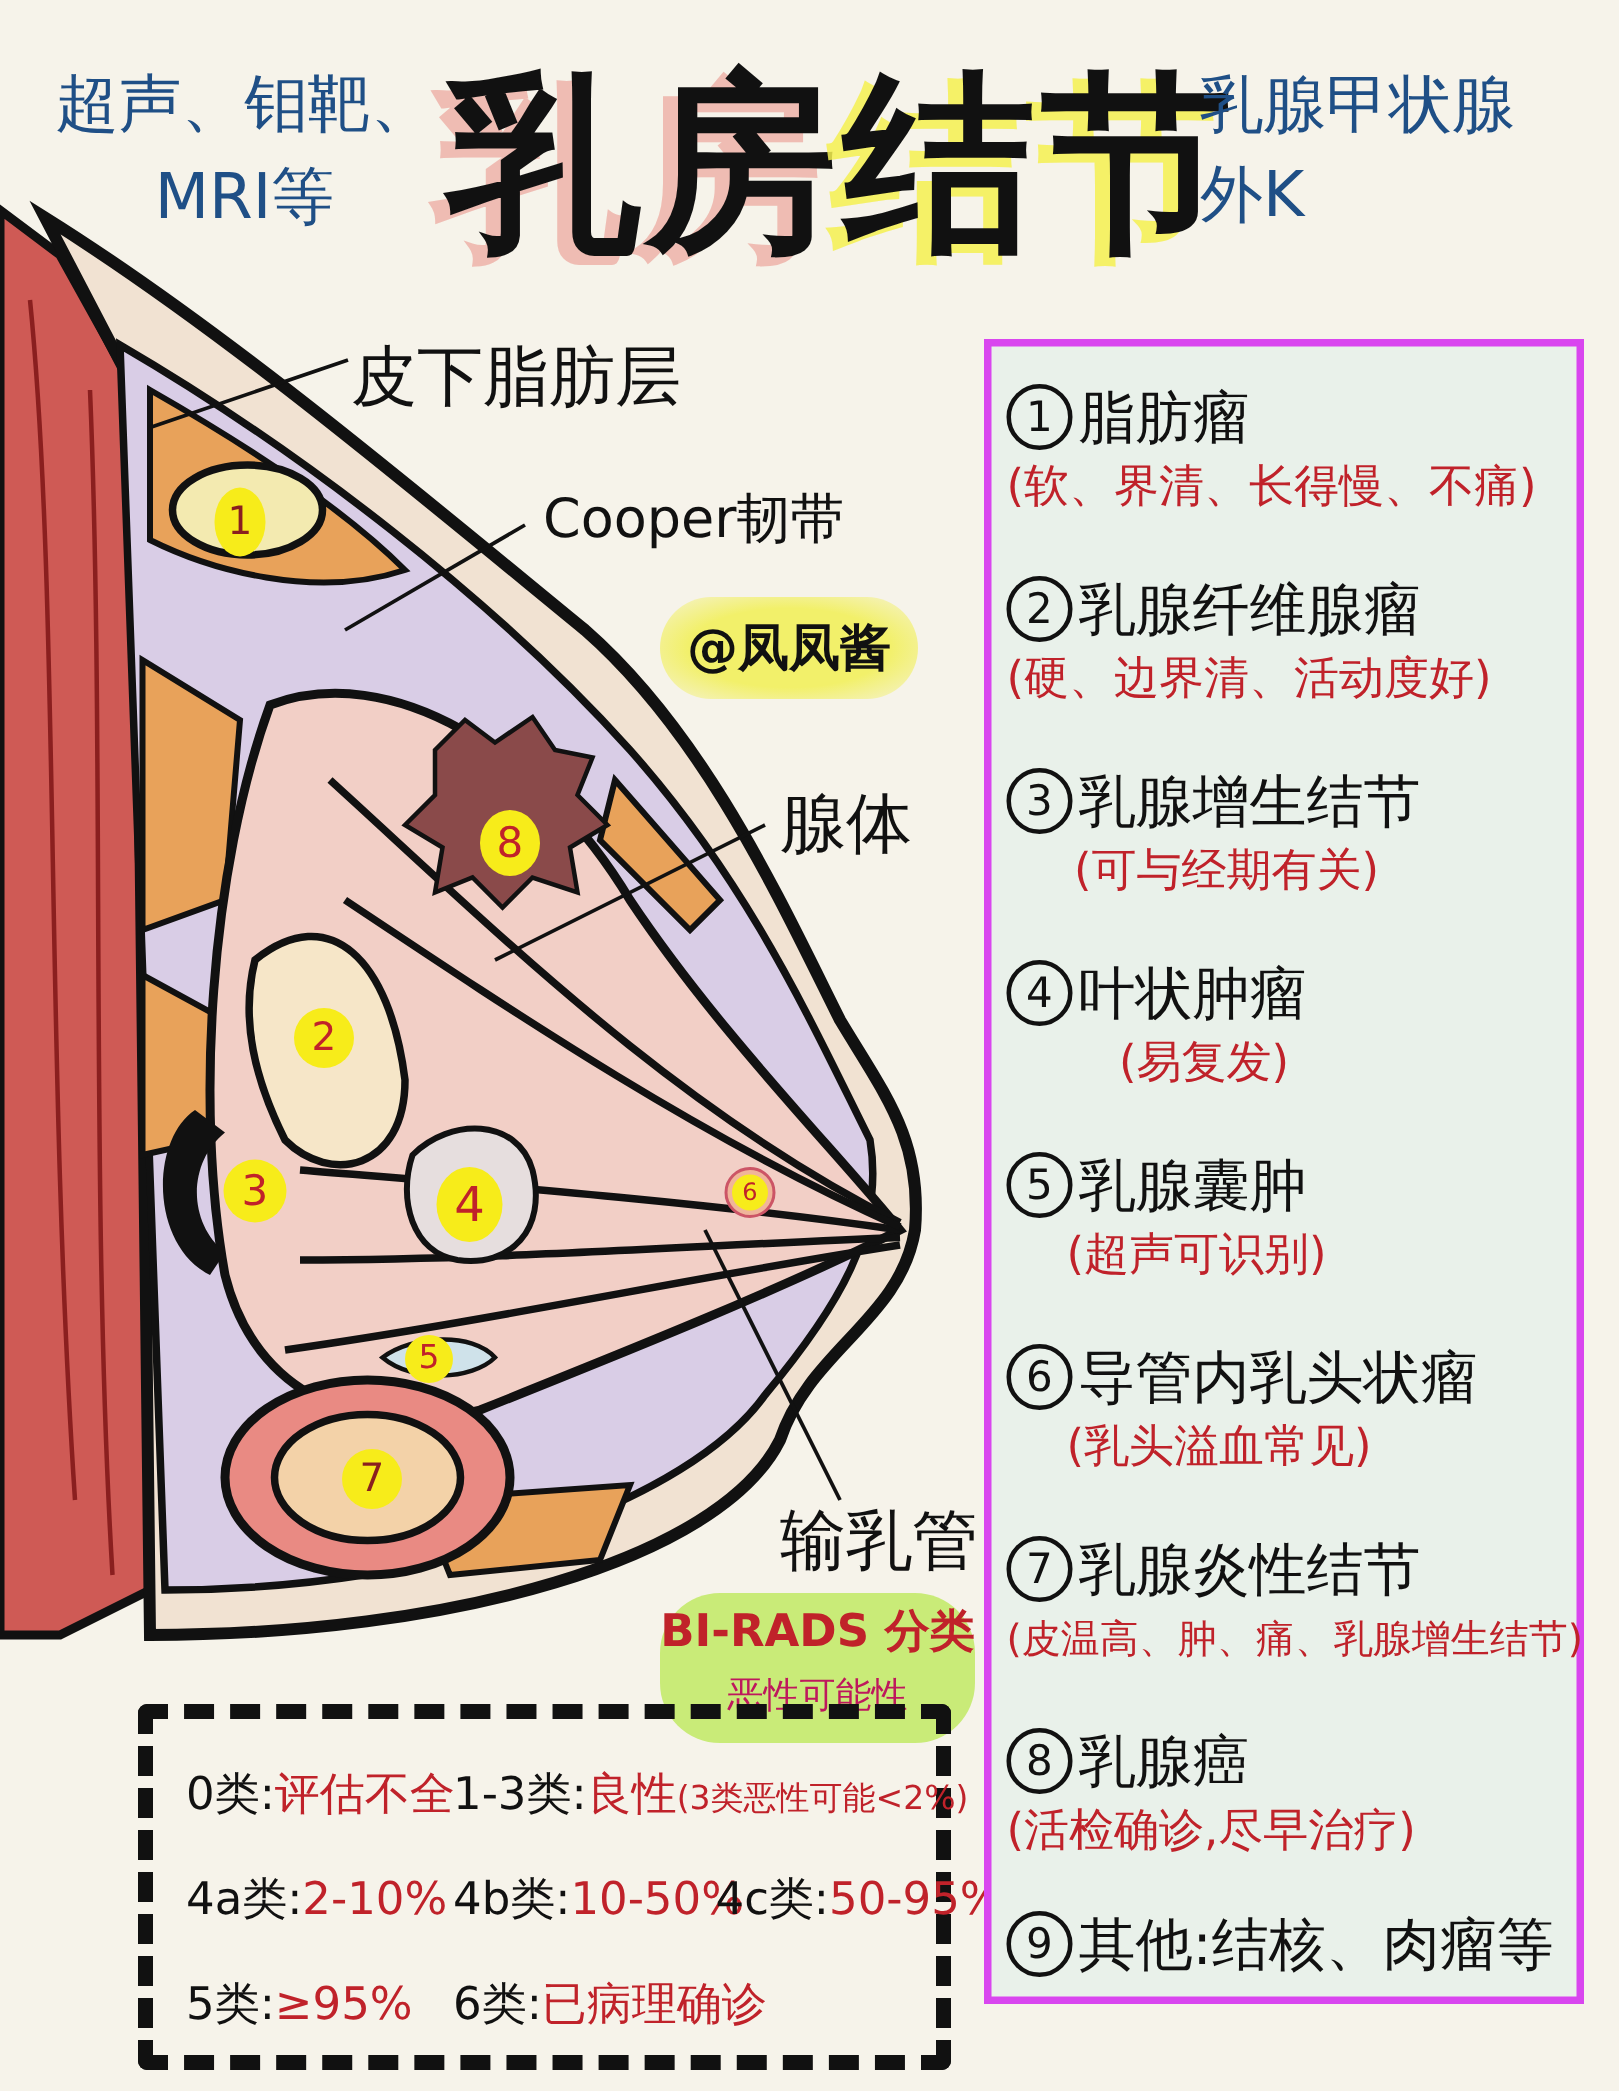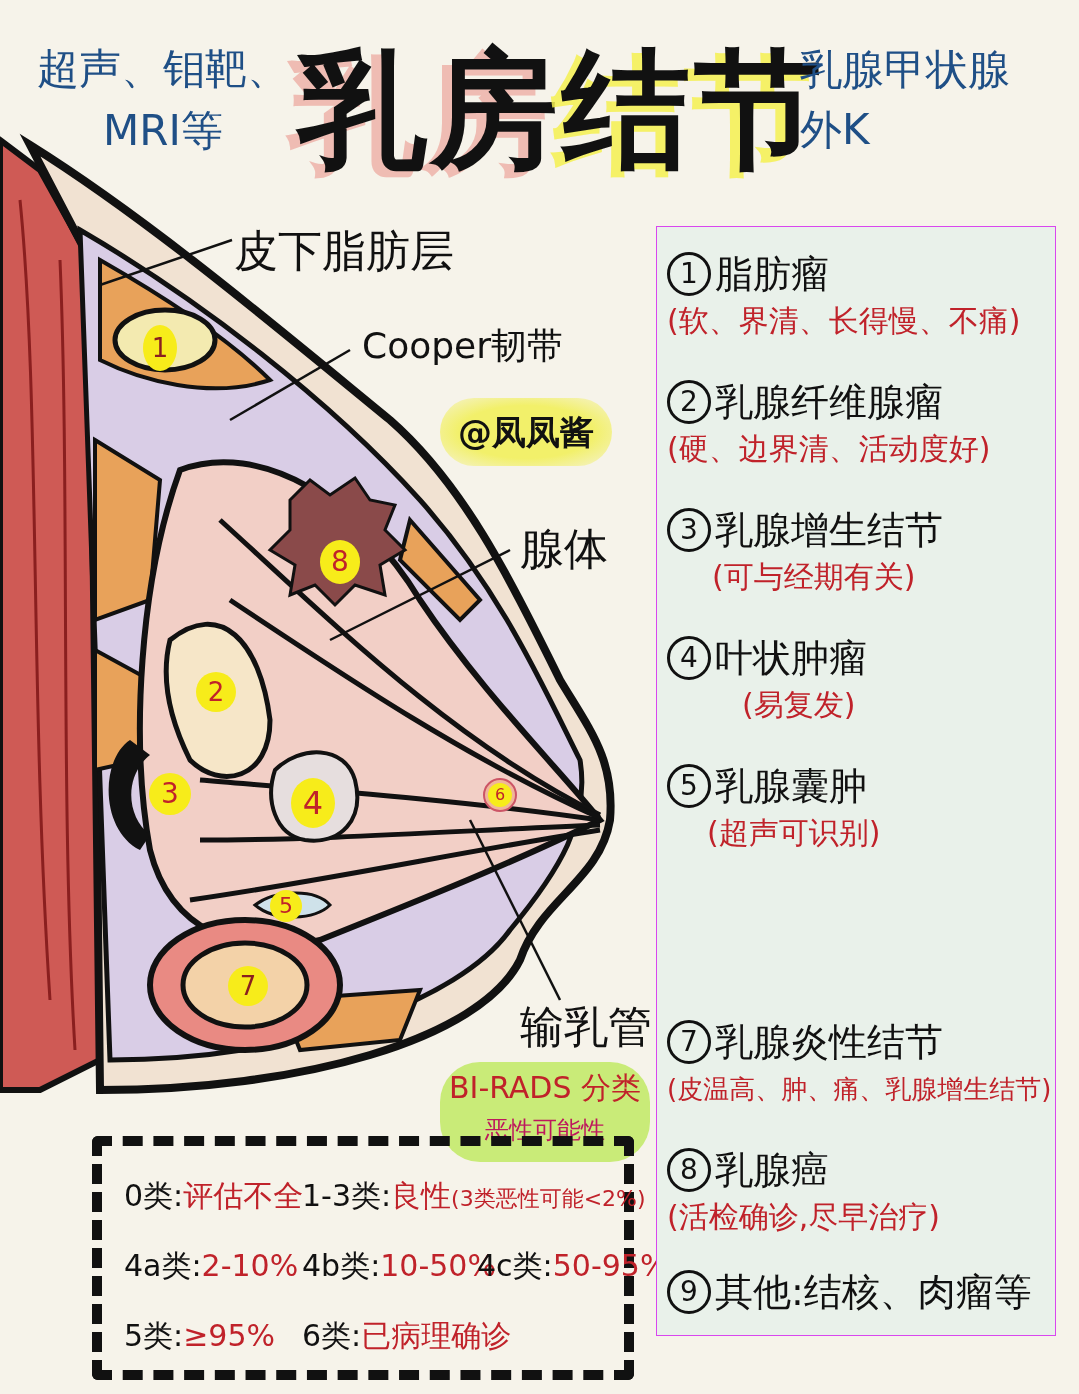--- a/index.html
+++ b/index.html
@@ -29,36 +29,36 @@
 
   .watermark {
     left: 440px; top: 398px; width: 172px; height: 68px; border-radius: 34px;
     background: radial-gradient(ellipse at center, #f2f06a 55%, rgba(242,240,106,0.2) 100%);
     font-size: 34px; line-height: 68px; text-align: center; font-weight: bold;
   }
   .birads-badge {
     left: 440px; top: 1062px; width: 210px; height: 100px; border-radius: 40px;
     background: #c9eb78; text-align: center;
   }
-  .birads-badge .t1 { color: #c0222a; font-size: 30px; font-weight: normal; line-height: 44px; padding-top: 4px; }
+  .birads-badge .t1 { color: #c0222a; font-size: 30px; font-weight: bold; line-height: 44px; padding-top: 4px; }
   .birads-badge .t2 { color: #be185d; font-size: 24px; font-weight: normal; line-height: 40px; }
 
   
   .birads-box {
     left: 92px; top: 1136px; width: 542px; height: 244px;
     border: 10px dashed #111; border-radius: 6px; box-sizing: border-box;
   }
   .bir-row { position: absolute; font-size: 30px; white-space: nowrap; }
   .bir-row .val { color: #c0222a; }
   .bir-row .note { color: #c0222a; font-size: 22px; }
 
   
   .panel {
     left: 656px; top: 226px; width: 400px; height: 1110px;
-    background: #e9f1ea; border: 1px solid #d946ef; box-sizing: border-box;
+    background: #e9f1ea; border: 5px solid #d946ef; box-sizing: border-box;
   }
   .item { position: absolute; left: 10px; width: 390px; }
   .item .head { font-size: 38px; line-height: 50px; white-space: nowrap; }
   .item .num {
     display: inline-block; width: 38px; height: 38px; border: 3px solid #111; border-radius: 50%;
     text-align: center; line-height: 38px; font-size: 28px; vertical-align: 4px; margin-right: 4px;
     box-sizing: content-box;
   }
   .item .sub { font-size: 30px; line-height: 44px; color: #c0222a; white-space: nowrap; }
 </style>
@@ -188,20 +188,24 @@
     <div class="sub" style="padding-left:45px;">(可与经期有关)</div>
   </div>
   <div class="item" style="top:406px;">
     <div class="head"><span class="num">4</span><span>叶状肿瘤</span></div>
     <div class="sub" style="padding-left:75px;">(易复发)</div>
   </div>
   <div class="item" style="top:534px;">
     <div class="head"><span class="num">5</span><span>乳腺囊肿</span></div>
     <div class="sub" style="padding-left:40px;">(超声可识别)</div>
   </div>
+  <div class="item" style="top:662px;">
+    <div class="head"><span class="num">6</span><span>导管内乳头状瘤</span></div>
+    <div class="sub" style="padding-left:40px;">(乳头溢血常见)</div>
+  </div>
   <div class="item" style="top:790px;">
     <div class="head"><span class="num">7</span><span>乳腺炎性结节</span></div>
     <div class="sub" style="font-size:26px;">(皮温高、肿、痛、乳腺增生结节)</div>
   </div>
   <div class="item" style="top:918px;">
     <div class="head"><span class="num">8</span><span>乳腺癌</span></div>
     <div class="sub">(活检确诊,尽早治疗)</div>
   </div>
   <div class="item" style="top:1040px;">
     <div class="head"><span class="num">9</span><span>其他:结核、肉瘤等</span></div>

